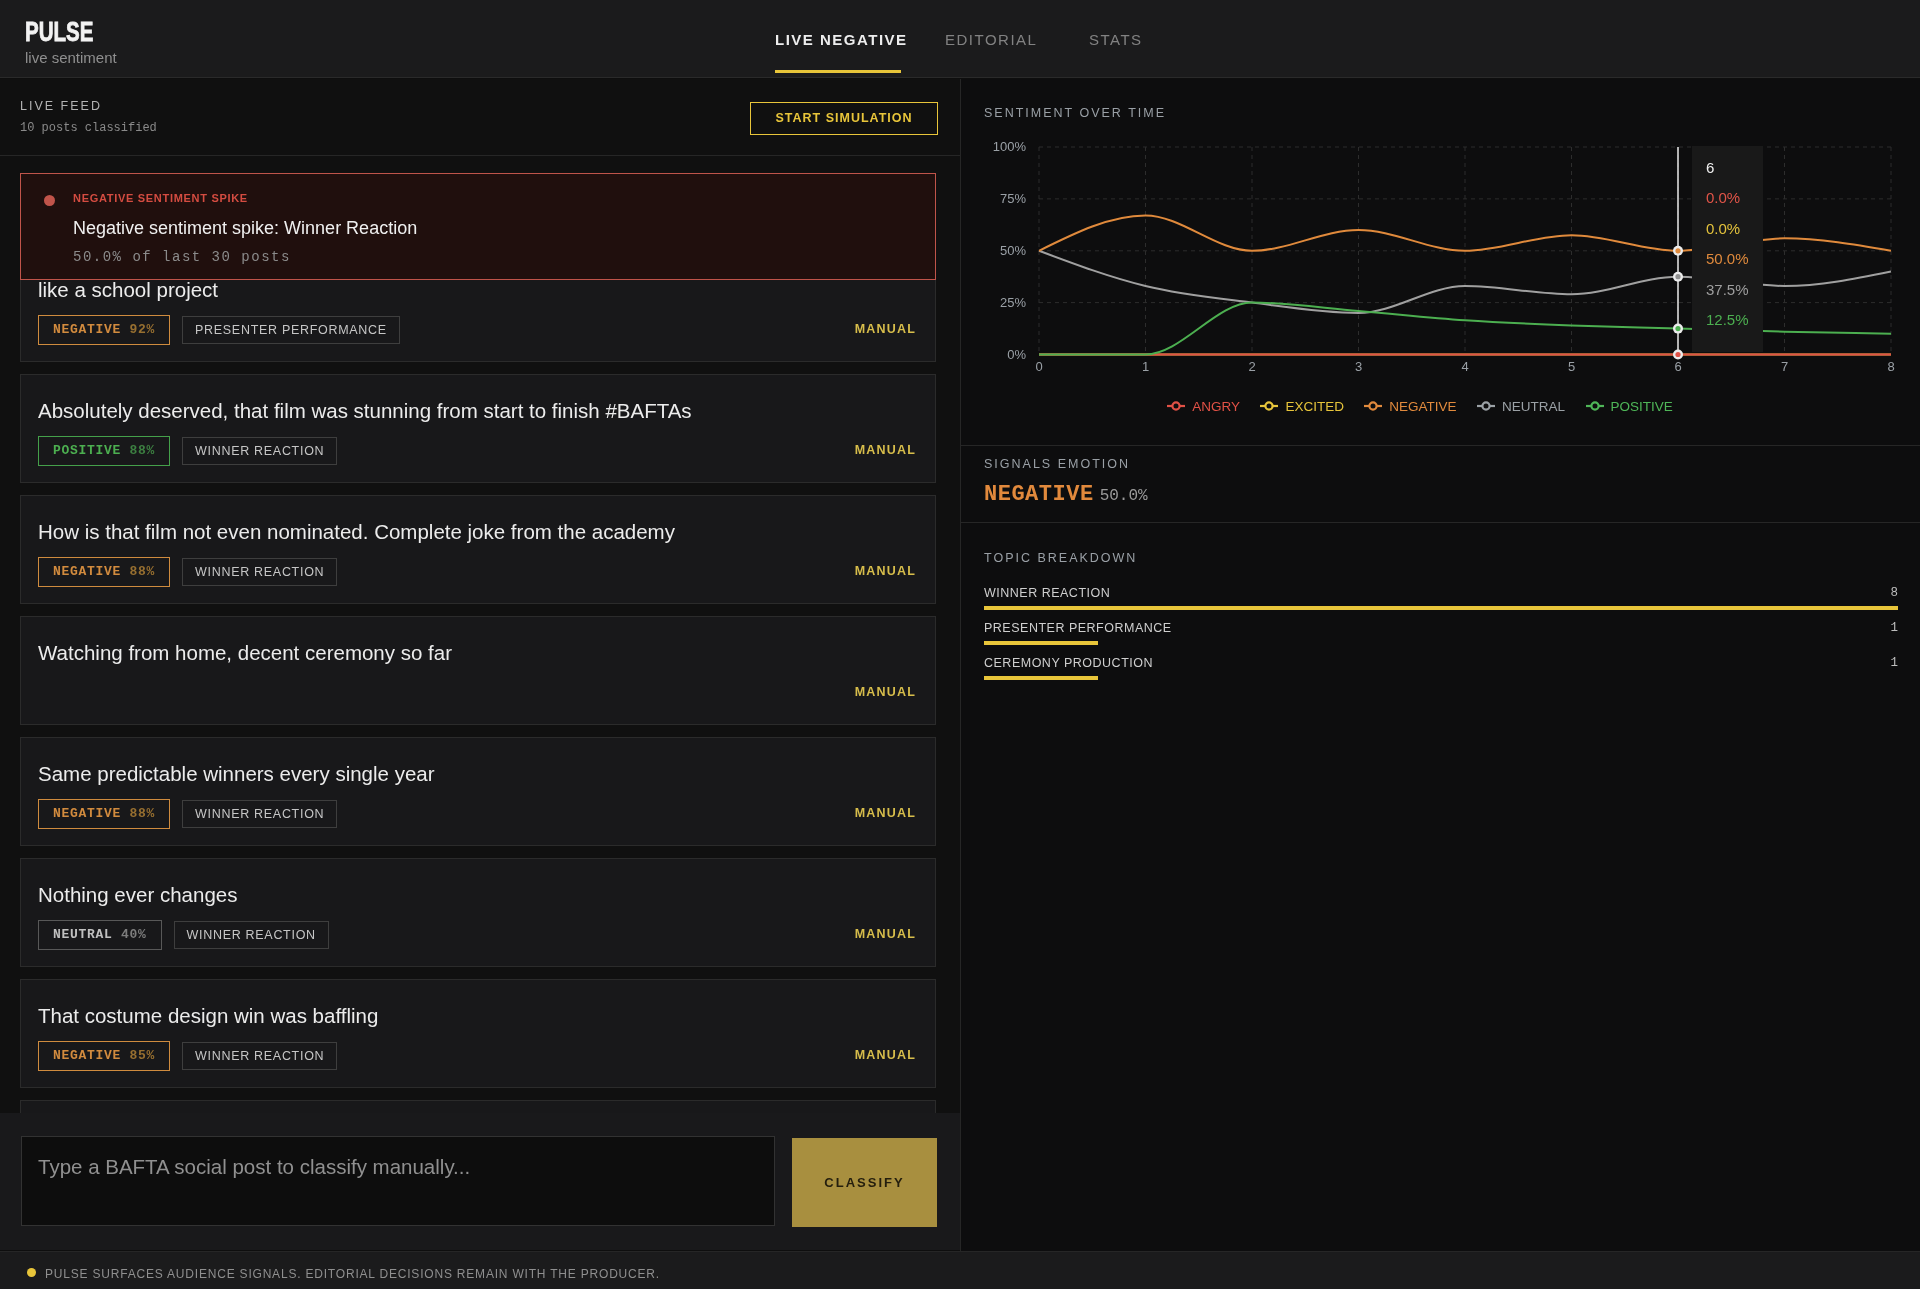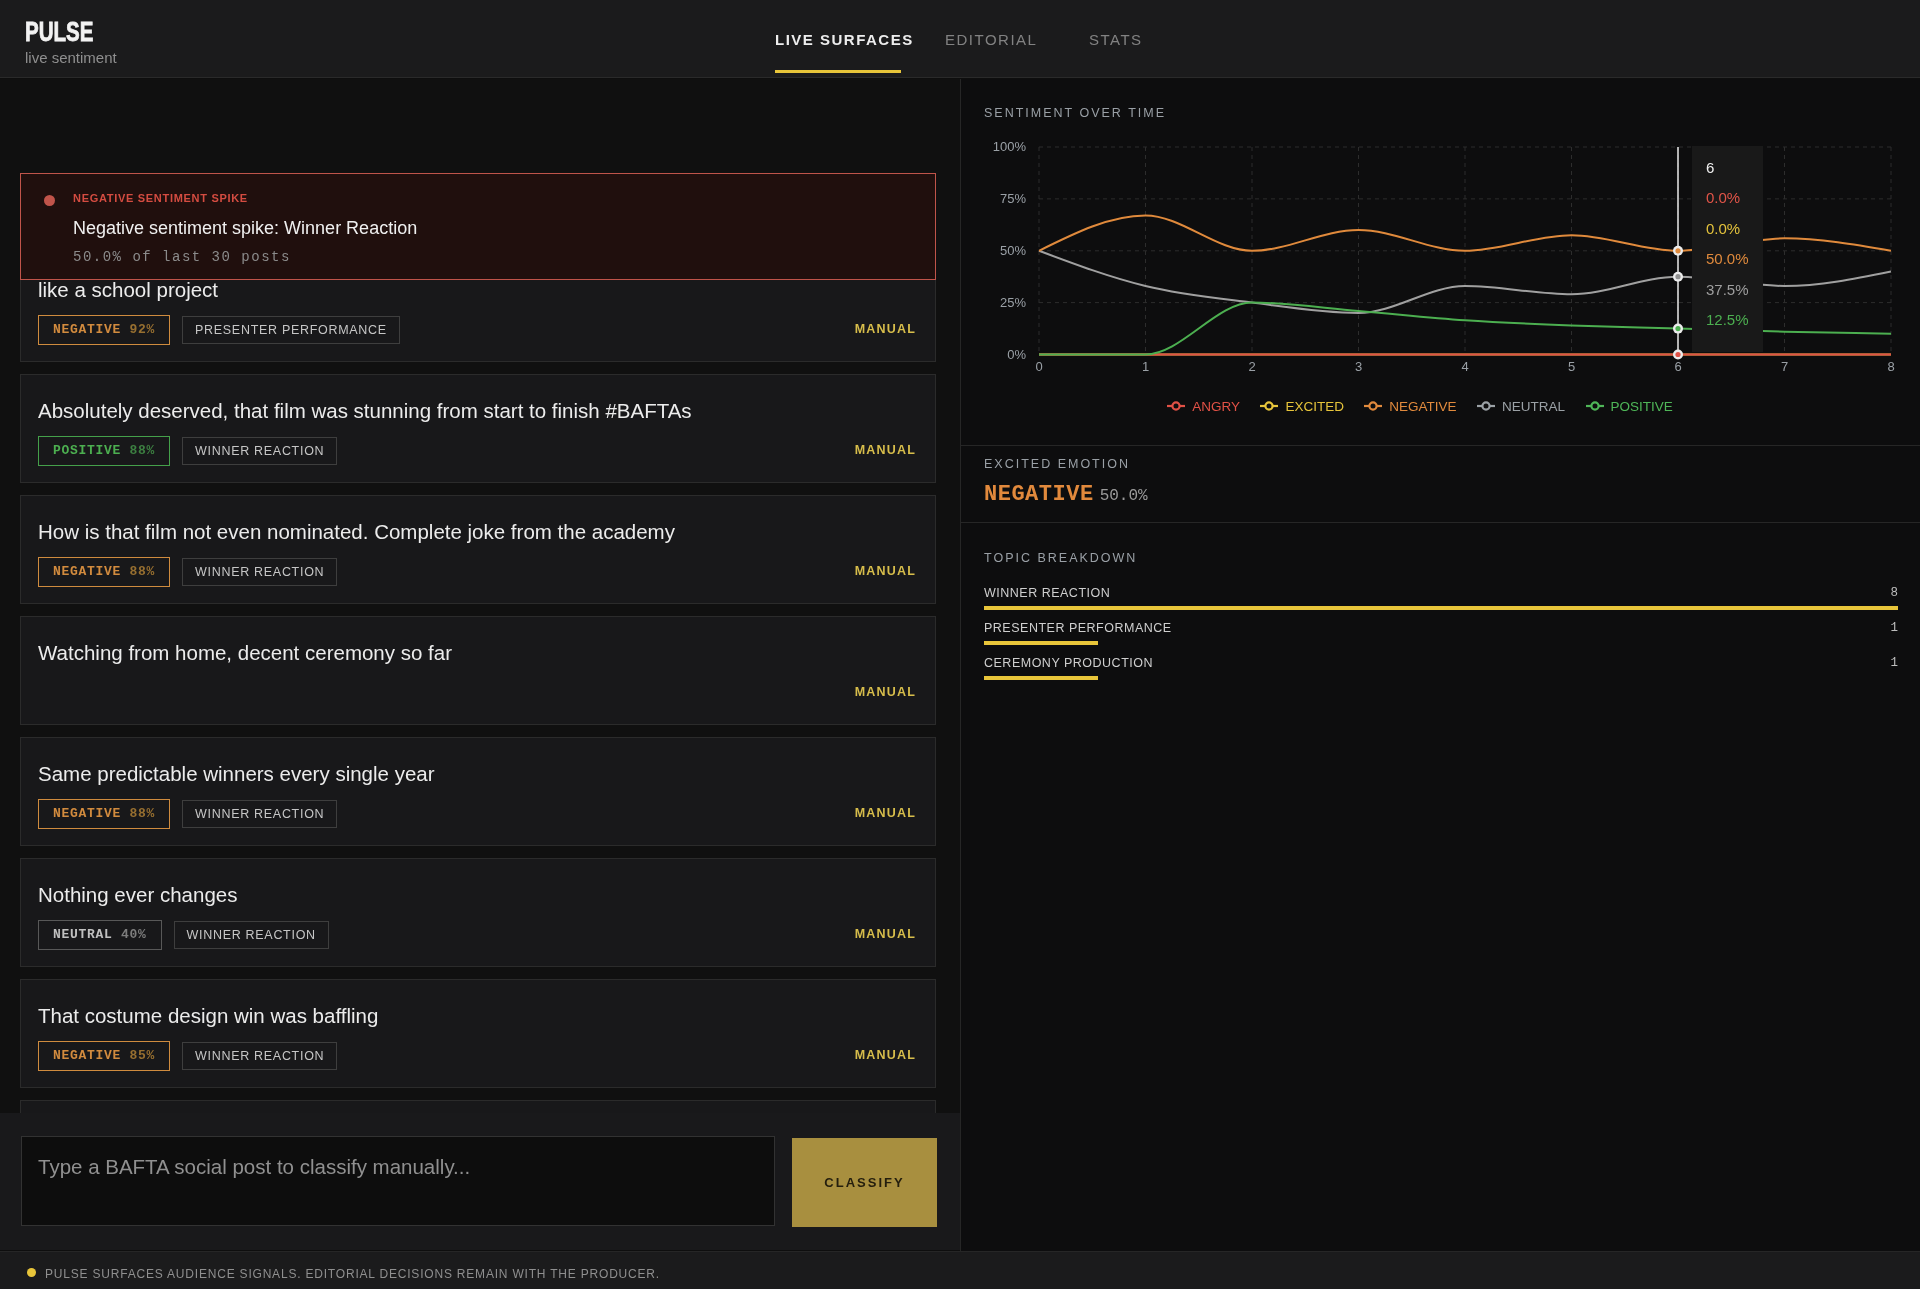--- a/index.html
+++ b/index.html
@@ -103,27 +103,32 @@
   font-family:"Liberation Mono", monospace; }
 .trow .bar { position:absolute; left:0; top:20px; height:4px; background:#e8c53a; }
 </style>
 </head>
 <body>
 <div id="root">
 
   <div id="header">
     <div id="logo">PULSE</div>
     <div id="logosub">live sentiment</div>
-    <div class="tab" id="tab1">LIVE SURFACES</div>
+    <div class="tab" id="tab1">LIVE NEGATIVE</div>
     <div class="tab" id="tab2">EDITORIAL</div>
     <div class="tab" id="tab3">STATS</div>
     <div id="tabline"></div>
   </div>
 
   <div id="left">
+    <div id="feedhead">
+      <div id="feedtitle">LIVE FEED</div>
+      <div id="feedsub" class="mono">10 posts classified</div>
+      <div id="startbtn">START SIMULATION</div>
+    </div>
 
     <div id="list">
 
       <div class="card" style="top:96px;">
         <div class="ptext" style="top:-5px; line-height:27px;">this bit is dragging, the staging looks<br>like a school project</div>
         <div class="tagrow">
           <span class="tag stag neg">NEGATIVE <span class="pct">92%</span></span><span class="tag ttag">PRESENTER PERFORMANCE</span>
         </div>
         <div class="manual">MANUAL</div>
       </div>
@@ -270,21 +275,21 @@
             <circle cx="9" cy="6" r="3.6" fill="none" stroke="#9ba1a6" stroke-width="2.2"></circle>
             <line x1="12.5" y1="6" x2="18" y2="6" stroke="#9ba1a6" stroke-width="2.2"></line>
           </svg><span style="color:#9ba1a6;">NEUTRAL</span></span>
       <span class="litem"><svg width="18" height="12">
             <line x1="0" y1="6" x2="5.5" y2="6" stroke="#4fb658" stroke-width="2.2"></line>
             <circle cx="9" cy="6" r="3.6" fill="none" stroke="#4fb658" stroke-width="2.2"></circle>
             <line x1="12.5" y1="6" x2="18" y2="6" stroke="#4fb658" stroke-width="2.2"></line>
           </svg><span style="color:#4fb658;">POSITIVE</span></span>
     </div>
     <div class="div1" style="top:366px;"></div>
-    <div class="sectitle" id="dom">EXCITED EMOTION</div>
+    <div class="sectitle" id="dom">SIGNALS EMOTION</div>
     <div id="domval"><span class="big">NEGATIVE</span><span class="pct">50.0%</span></div>
     <div class="div1" style="top:443px;"></div>
     <div class="sectitle" id="topictitle">TOPIC BREAKDOWN</div>
     <div class="trow" style="top:507px;">
       <span class="lbl">WINNER REACTION</span>
         <span class="cnt">8</span>
       <div class="bar" style="width:914px;"></div>
     </div>
     <div class="trow" style="top:542px;">
       <span class="lbl">PRESENTER PERFORMANCE</span>

